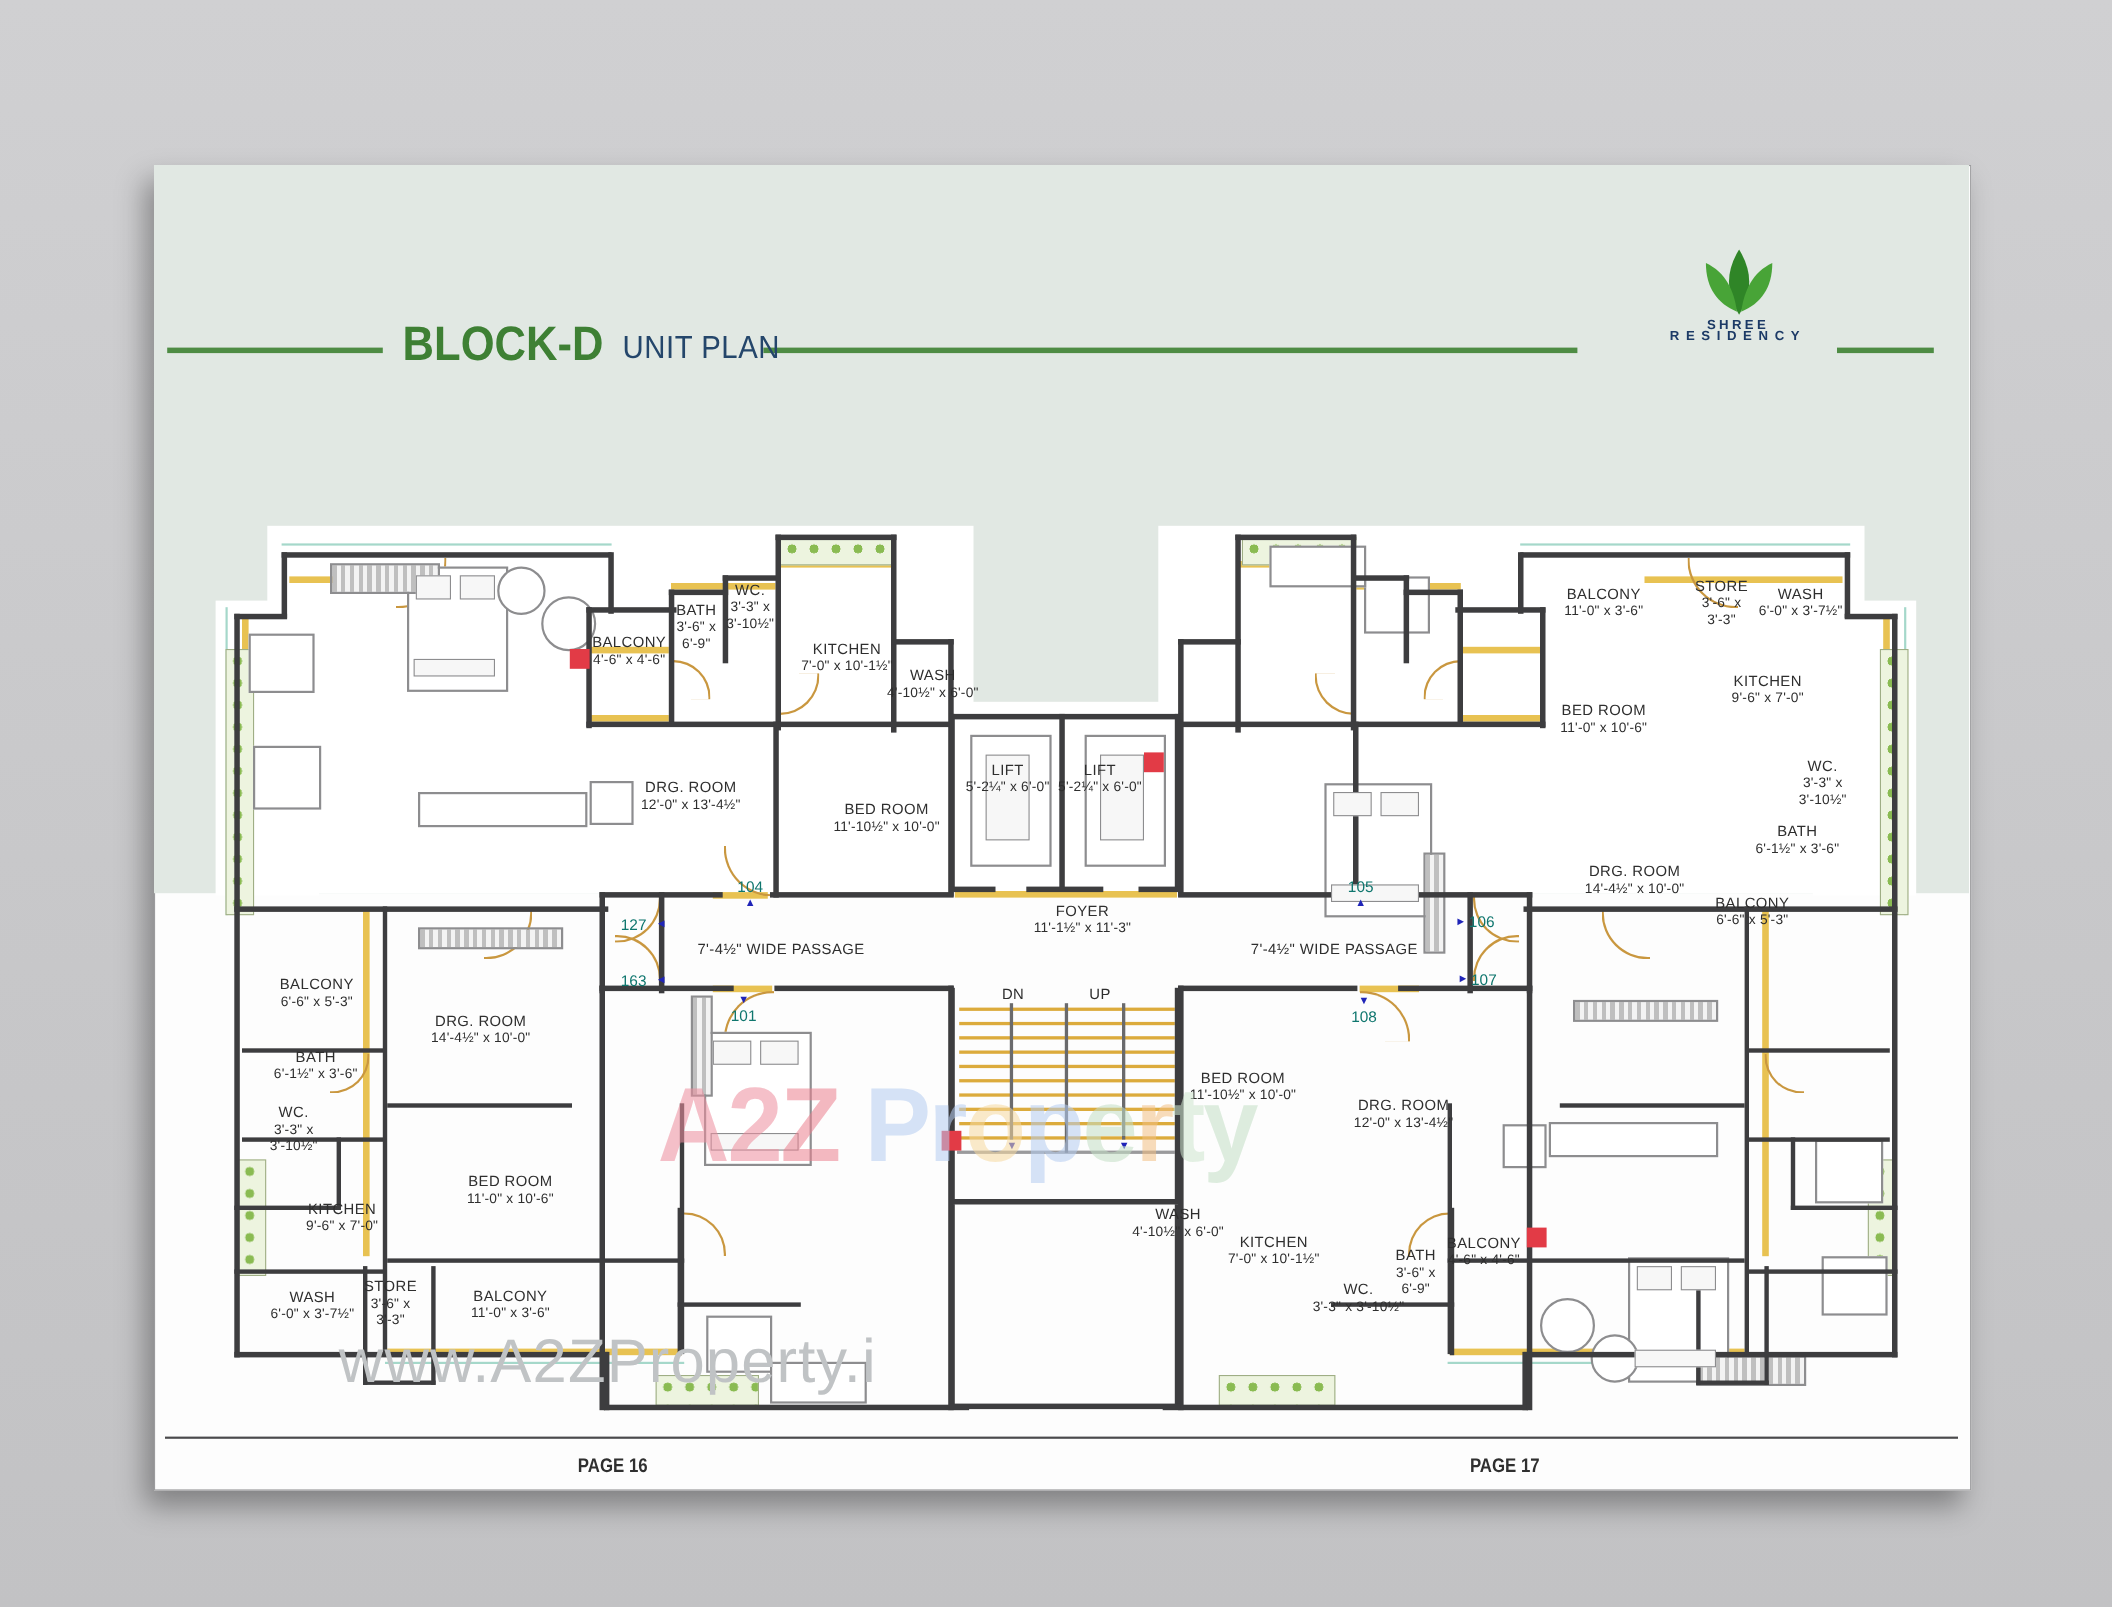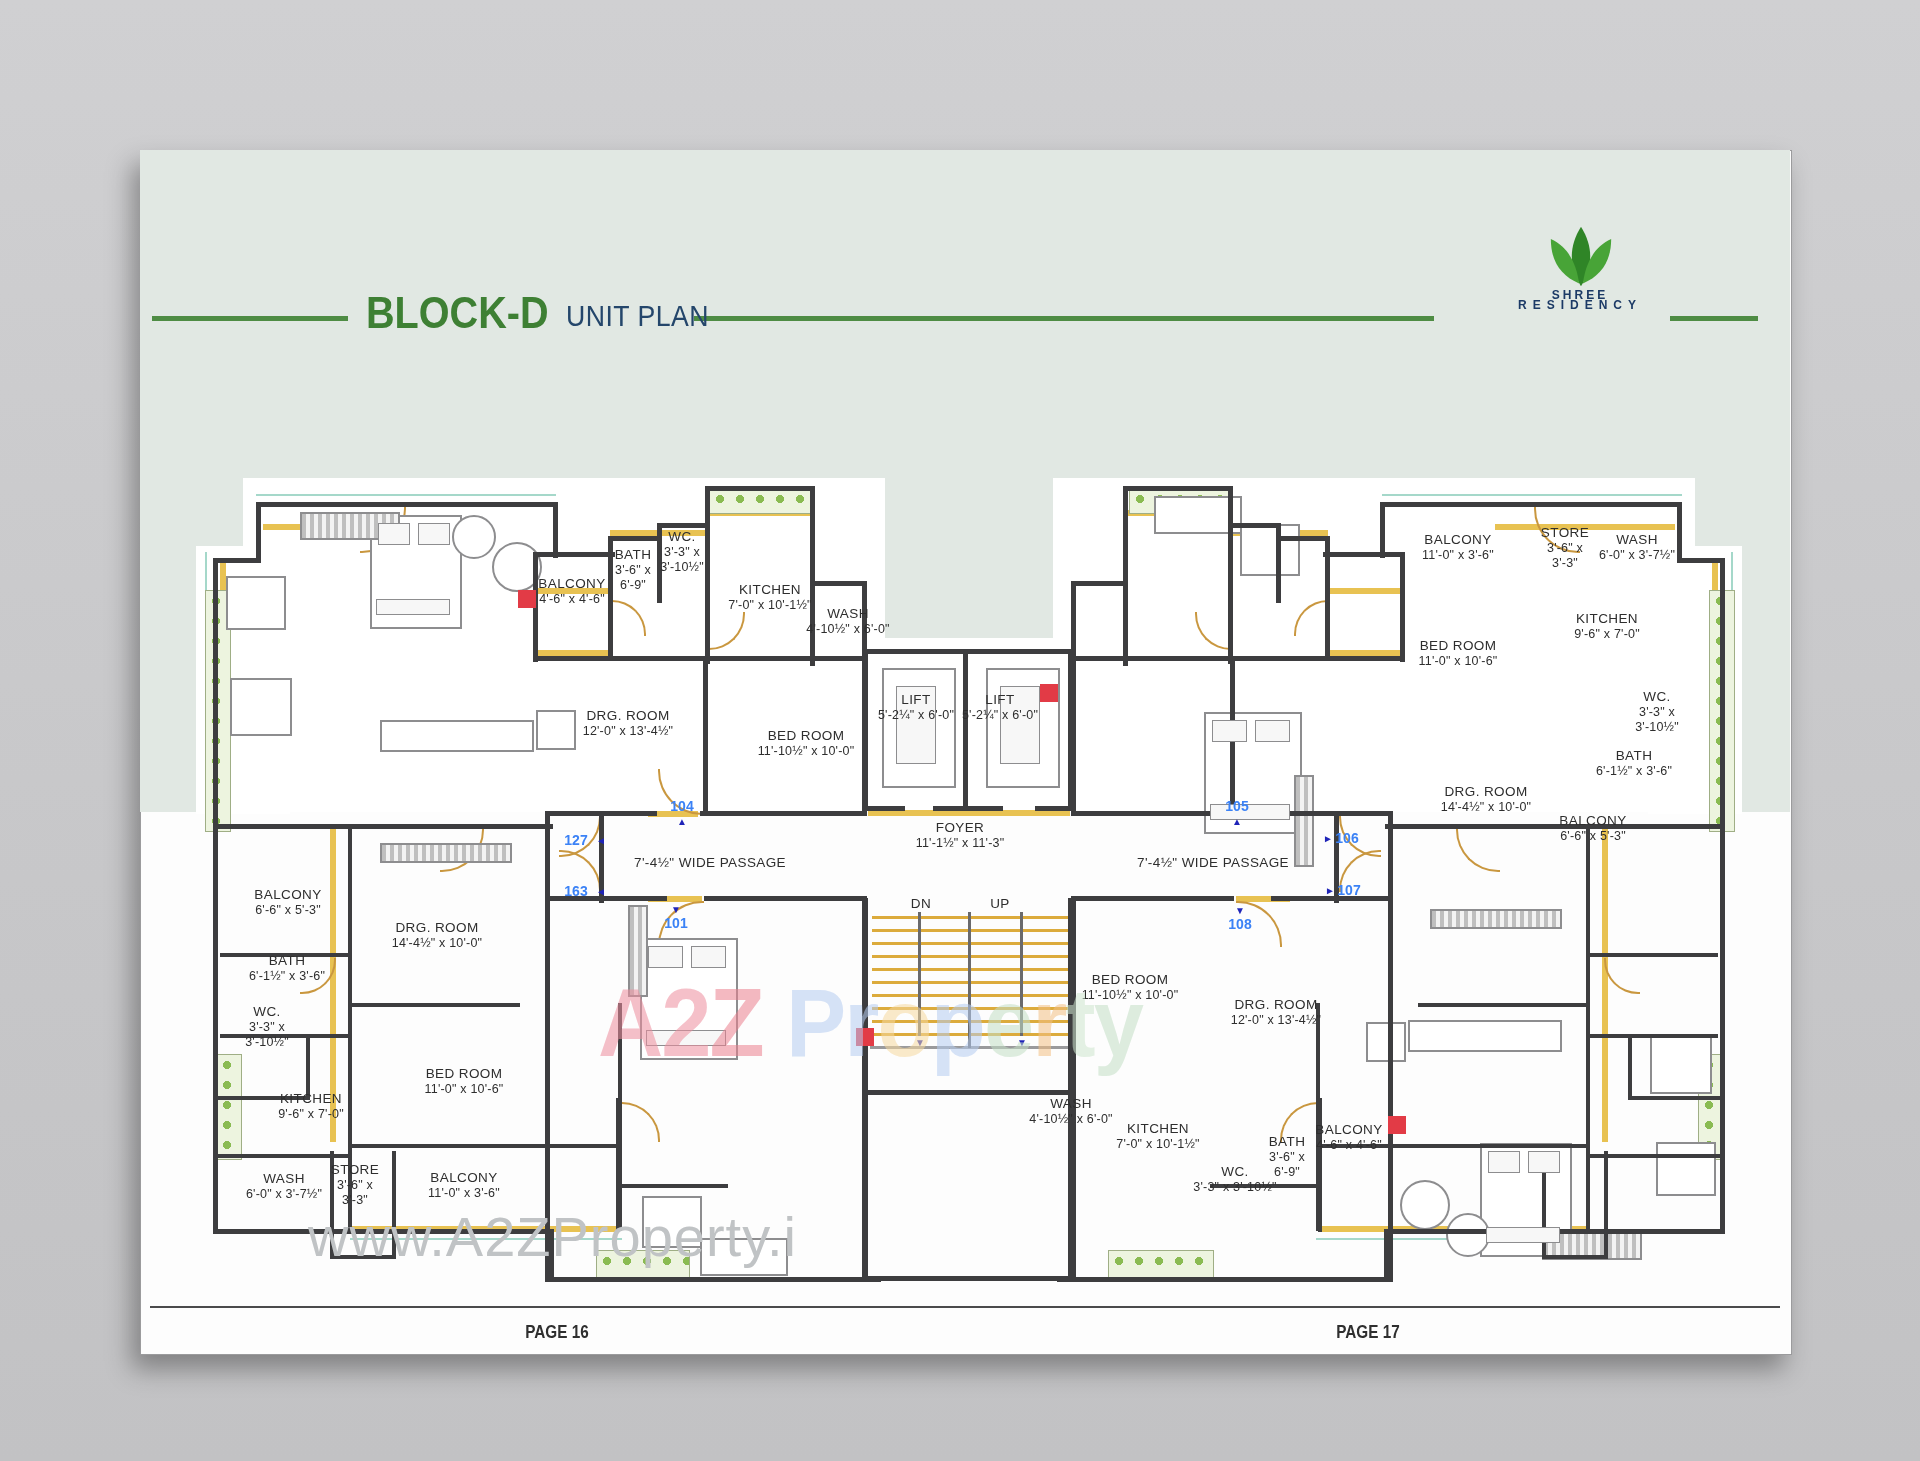--- a/index.html
+++ b/index.html
@@ -31,21 +31,21 @@
   .furnc{position:absolute;background:#fff;border:2px solid #8d8d8f;border-radius:50%;z-index:4;}
   .stripe{position:absolute;background:repeating-linear-gradient(90deg,#bfbfbf 0 4px,#f3f3f3 4px 8px);border:2px solid #8d8d8f;z-index:4;}
   .bedin{position:absolute;background:#f7f7f7;border:1.5px solid #8d8d8f;z-index:5;}
   .arc{position:absolute;z-index:4;}
   .tread{position:absolute;background:#dcab3c;z-index:3;}
   .rail{position:absolute;background:#6a6a6c;z-index:4;}
   .redsq{position:absolute;background:#e23b46;z-index:6;}
   .rl{position:absolute;transform:translate(-50%,-50%);text-align:center;z-index:7;color:#2e2e2e;}
   .rn{font-size:13.5px;letter-spacing:.4px;line-height:1.2;}
   .rd{font-size:12.5px;letter-spacing:.2px;line-height:1.2;}
-  .unum{position:absolute;transform:translate(-50%,-50%);font-size:14px;font-weight:bold;color:#3b82f6;z-index:8;}
+  .unum{position:absolute;transform:translate(-50%,-50%);font-size:14px;font-weight:normal;color:#0f766e;z-index:8;}
   .utri{position:absolute;transform:translate(-50%,-50%);font-size:10px;color:#1f24b8;z-index:8;}
   
   #wmCenter{position:absolute;left:598px;top:968px;font-size:96px;font-weight:bold;letter-spacing:-2px;
     transform:scaleX(.94);transform-origin:left;opacity:.55;z-index:9;white-space:nowrap;}
   #wmBottom{position:absolute;left:308px;top:1204px;font-size:56px;color:#c0c3c5;letter-spacing:1px;z-index:9;}
   
   #footRule{position:absolute;left:150px;top:1306px;width:1630px;height:2px;background:#4a4a4c;z-index:4;}
   .pageno{position:absolute;top:1322px;font-size:18px;font-weight:bold;color:#2f2f2f;
     transform:translateX(-50%) scaleX(.85);z-index:4;letter-spacing:0px;}
 </style>
@@ -327,21 +327,21 @@
         <div class="rd">11'-10½" x 10'-0"</div>
       </div>
       <div class="rl" style="left: 916px; top: 708px; width: 104px;">
         <div class="rn">LIFT</div>
         <div class="rd">5'-2¼" x 6'-0"</div>
       </div>
       <div class="rl" style="left: 1000px; top: 708px; width: 104px;">
         <div class="rn">LIFT</div>
         <div class="rd">5'-2¼" x 6'-0"</div>
       </div>
-      <div class="rl" style="left: 960px; top: 836px; width: 154px;">
+      <div class="rl" style="left: 984px; top: 836px; width: 154px;">
         <div class="rn">FOYER</div>
         <div class="rd">11'-1½" x 11'-3"</div>
       </div>
       <div class="rl" style="left: 710px; top: 863px; width: 250px;">
         <div class="rn">7'-4½" WIDE PASSAGE</div>
       </div>
       <div class="rl" style="left: 1213px; top: 863px; width: 250px;">
         <div class="rn">7'-4½" WIDE PASSAGE</div>
       </div>
       <div class="rl" style="left: 921px; top: 904px; width: 40px;">

